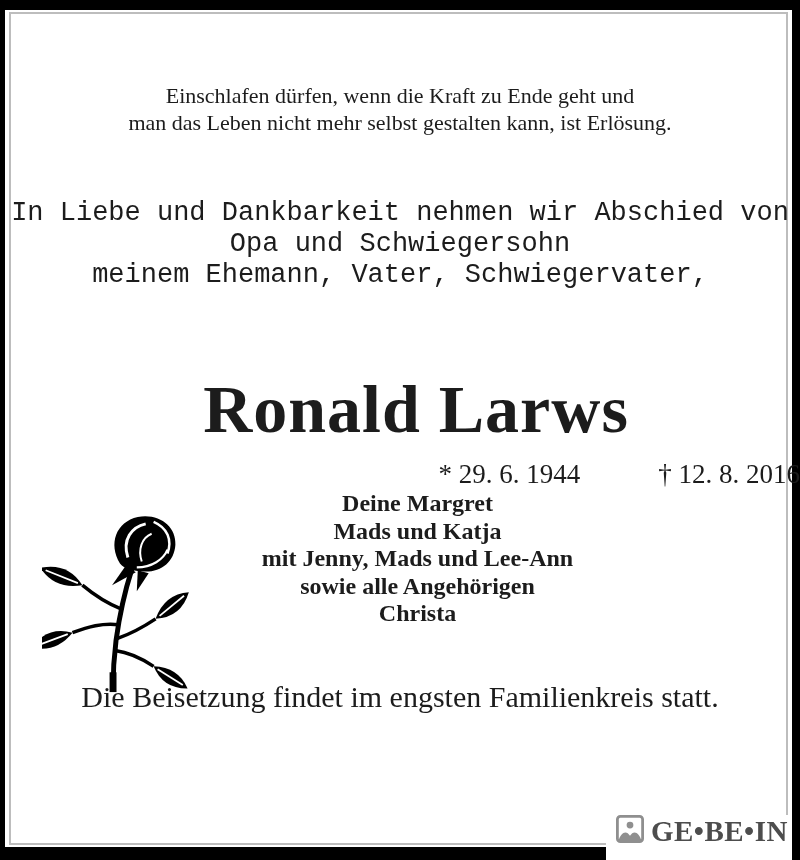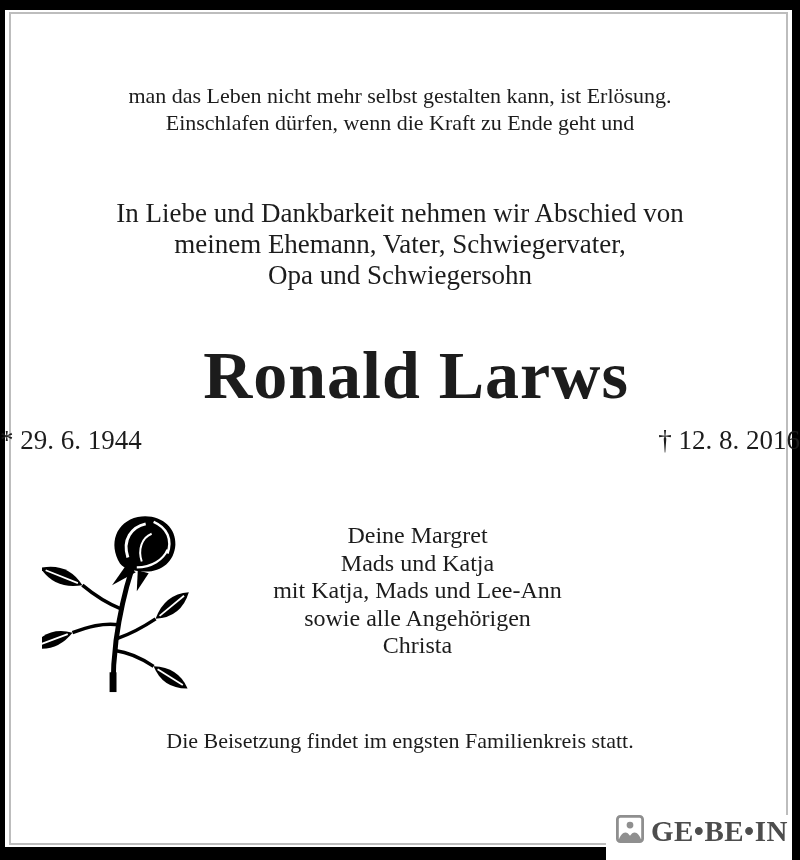--- a/index.html
+++ b/index.html
@@ -9,26 +9,26 @@
   }
   .bar { position:absolute; background:#000; }
   .bar-top    { left:0; top:0; width:100%; height:10px; }
   .bar-bottom { left:0; bottom:0; width:100%; height:13px; }
   .bar-left   { left:0; top:0; width:5px; height:100%; }
   .bar-right  { right:0; top:0; width:8px; height:100%; }
   .hairline   { position:absolute; left:9px; top:12px; right:12px; bottom:15px;
                 border:2px solid #bdbdbd; pointer-events:none; }
   .content { position:absolute; inset:0; text-align:center; }
   .quote   { margin-top:82px; font-size:22px; line-height:27px; }
-  .intro   { margin-top:62px; font-size:27px; line-height:31px; }
-  .name    { margin-top:50px; font-size:68px; line-height:68px; font-weight:bold; letter-spacing:1px;padding-left:32px; }
+  .intro   { margin-top:62px; font-size:27px; line-height:31px;font-family:Liberation Mono, monospace; }
+  .name    { margin-top:84px; font-size:68px; line-height:68px; font-weight:bold; letter-spacing:1px;padding-left:32px; }
   .dates   { margin-top:16px; font-size:27px; line-height:31px;
-             display:flex; justify-content:space-between; gap:78px; }
-  .family  { margin-top:66px; font-size:24px; line-height:27.5px; font-weight:normal;padding-left:35px; }
-  .closing { margin-top:68px; font-size:22px; }
+             display:flex; justify-content:flex-end; gap:78px; }
+  .family  { font-size:24px; line-height:27.5px; font-weight:bold;padding-left:35px; }
+  .closing { margin-top:52px; font-size:30px; }
   .rose    { position:absolute; left:42px; top:510px; width:150px; height:188px; }
   .logo    { position:absolute; right:8px; bottom:0; height:42px; background:#fff;
              display:flex; align-items:flex-start; padding:0 4px 3px 10px; z-index:5; }
   .logo-icon { margin-right:7px; display:block; }
   .logo-text { font-weight:bold; font-size:29px; color:#4d4d4d; letter-spacing:0.5px;
                font-family:"Liberation Serif", serif; }
 </style>
 </head>
 <body>
 
@@ -36,41 +36,41 @@
 
   <div class="bar bar-top"></div>
   <div class="bar bar-bottom"></div>
   <div class="bar bar-left"></div>
   <div class="bar bar-right"></div>
   <div class="hairline"></div>
 
   <div class="content">
 
     <div class="quote">
+      <div>Einschlafen dürfen, wenn die Kraft zu Ende geht und</div>
       <div>man das Leben nicht mehr selbst gestalten kann, ist Erlösung.</div>
-      <div>Einschlafen dürfen, wenn die Kraft zu Ende geht und</div>
     </div>
 
     <div class="intro">
       <div>In Liebe und Dankbarkeit nehmen wir Abschied von</div>
+      <div>Opa und Schwiegersohn</div>
       <div>meinem Ehemann, Vater, Schwiegervater,</div>
-      <div>Opa und Schwiegersohn</div>
     </div>
 
     <div class="name">Ronald Larws</div>
 
     <div class="dates">
       <span>* 29. 6. 1944</span>
       <span>† 12. 8. 2016</span>
     </div>
 
     <div class="family">
       <div>Deine Margret</div>
       <div>Mads und Katja</div>
-      <div>mit Katja, Mads und Lee-Ann</div>
+      <div>mit Jenny, Mads und Lee-Ann</div>
       <div>sowie alle Angehörigen</div>
       <div>Christa</div>
     </div>
 
     <div class="closing">Die Beisetzung findet im engsten Familienkreis statt.</div>
   </div>
 
   <svg class="rose" viewBox="0 0 150 190" aria-hidden="true">
 
     <path d="M90,60 C82,85 77,110 74,132 C72,148 71,160 71,180" stroke="#000" stroke-width="5" fill="none"></path>

